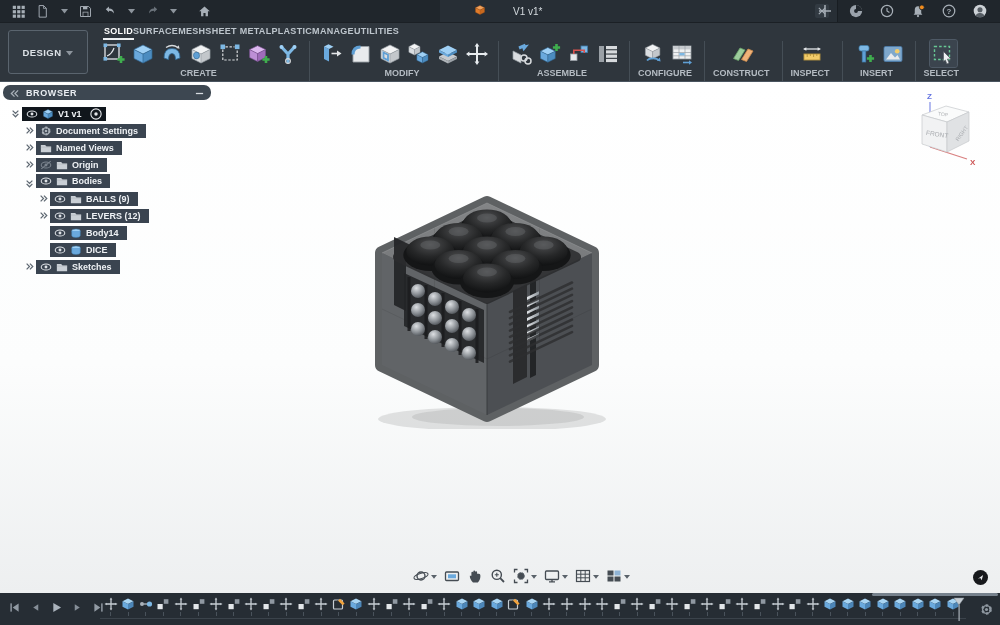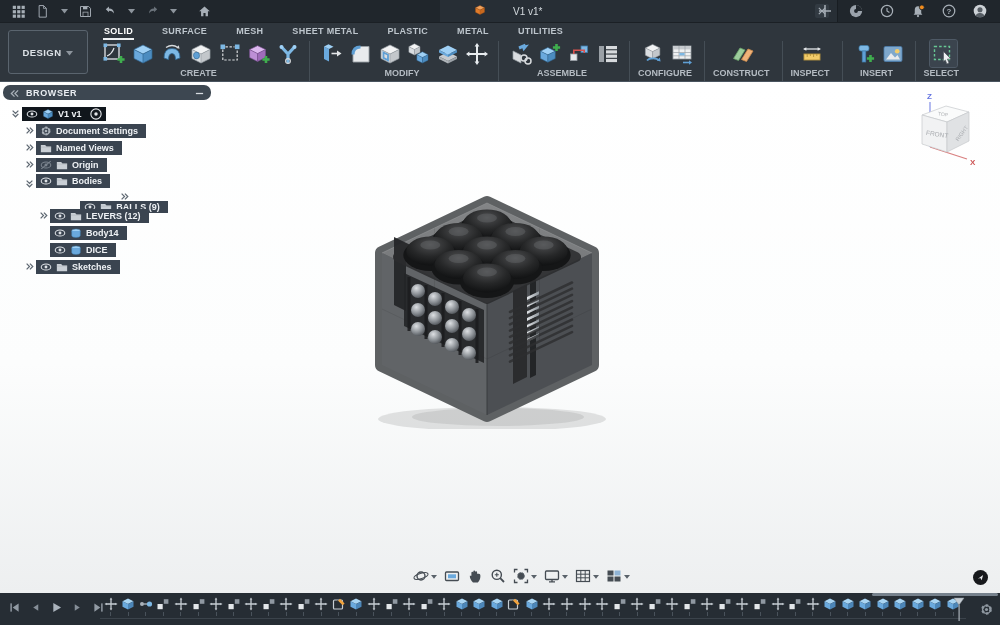--- a/index.html
+++ b/index.html
@@ -18,21 +18,21 @@
   .doc-title{font-size:10px;color:#d4dade;margin-left:21px;}
   .tab-close{margin-left:auto;margin-right:8px;width:14px;height:14px;display:flex;align-items:center;justify-content:center;border-radius:2px;background:#323a42;}
   .tab-close svg{width:8px;height:8px;}
   .tb-right{position:absolute;right:0;top:0;height:22px;display:flex;align-items:center;gap:11px;padding-right:10px;}
   .tb-right .qbtn svg{width:14px;height:14px;}
   
   .ribbon{position:absolute;top:22px;left:0;right:0;height:58px;background:#2f363d;border-top:1px solid #1b2025;z-index:25;}
   .design-btn{position:absolute;left:8px;top:7px;width:78px;height:42px;border:1px solid #5a646e;border-radius:3px;
               background:#333b43;color:#dde2e7;font-size:9.5px;font-weight:bold;letter-spacing:.4px;
               display:flex;align-items:center;justify-content:center;gap:5px;}
-  .rtabs{position:absolute;left:104px;top:1px;height:15px;display:flex;gap:29px;align-items:center;}
+  .rtabs{position:absolute;left:104px;top:1px;height:15px;display:flex;align-items:center;}
   .rtab{font-size:9px;font-weight:bold;color:#bdc5cc;letter-spacing:.3px;position:relative;line-height:13px;white-space:nowrap;}
   .rtab.active{color:#ffffff;}
   .rtab.active::after{content:"";position:absolute;left:-1px;right:-1px;bottom:-2px;height:2px;background:#eef1f3;}
   .rgroups{position:absolute;left:96px;top:16px;display:flex;align-items:flex-start;}
   .rgroup{display:flex;flex-direction:column;align-items:center;padding:0 4px;font-weight:bold;}
   .ricons{display:flex;gap:2px;align-items:center;height:29px;}
   .ricon{width:27px;height:27px;display:flex;align-items:center;justify-content:center;border-radius:2px;}
   .ricon svg{width:24px;height:24px;}
   .ricon.hl{background:#3b444e;outline:1px solid #4e5965;}
   .glabel{font-size:9px;color:#b4bbc2;margin-top:0px;display:flex;gap:4px;align-items:center;white-space:nowrap;}
@@ -223,21 +223,21 @@
       <span class="caret6"><svg viewBox="0 0 7 5">
             <polygon points="0,0 7,0 3.5,4.5" fill="#8d959d"></polygon>
           </svg></span>
     </div>
     <div class="rtabs" id="rtabs">
         <div class="rtab active">SOLID</div>
         <div class="rtab">SURFACE</div>
         <div class="rtab">MESH</div>
         <div class="rtab">SHEET METAL</div>
         <div class="rtab">PLASTIC</div>
-        <div class="rtab">METAL</div>
+        <div class="rtab">MANAGE</div>
         <div class="rtab">UTILITIES</div>
       </div>
     <div class="rgroups" id="rgroups">
         <div class="rgroup">
           <div class="ricons">
             <div class="ricon">
               <svg viewBox="0 0 24 24">
                 <rect x="3" y="3" width="14" height="14" fill="none" stroke="#e4e7ea" stroke-width="1.3"></rect>
                 <rect x="1.5" y="1.5" width="3.6" height="3.6" fill="#7db8e4"></rect>
                 <rect x="15" y="1.5" width="3.6" height="3.6" fill="#7db8e4"></rect>
@@ -819,21 +819,21 @@
             </span>
             <span style="display: flex;">
               <svg viewBox="0 0 14 13">
                 <path d="M1 3 H6 L7.6 4.8 H13 V11.5 H1 Z" fill="#c9cfd5"></path>
                 <path d="M1 5.5 H13" stroke="#aeb5bb" stroke-width="0.7"></path>
               </svg>
             </span>
             <span class="blabel">Bodies</span>
           </span>
         </div>
-        <div class="brow" style="margin-left: 34px; flex-direction: column;">
+        <div class="brow" style="margin-left: 34px;">
           <span class="bcaret">
             <svg viewBox="0 0 11 10">
               <path d="M2 1.5 L5.5 5 L2 8.5 M6 1.5 L9.5 5 L6 8.5" fill="none" stroke="#5f6973" stroke-width="1.5"></path>
             </svg>
           </span>
           <span class="bpill">
             <span style="display: flex;">
               <svg viewBox="0 0 14 12">
                 <ellipse cx="7" cy="6" rx="5.6" ry="3.6" fill="none" stroke="#dfe3e7" stroke-width="1.2"></ellipse>
                 <circle cx="7" cy="6" r="1.7" fill="#dfe3e7"></circle>

